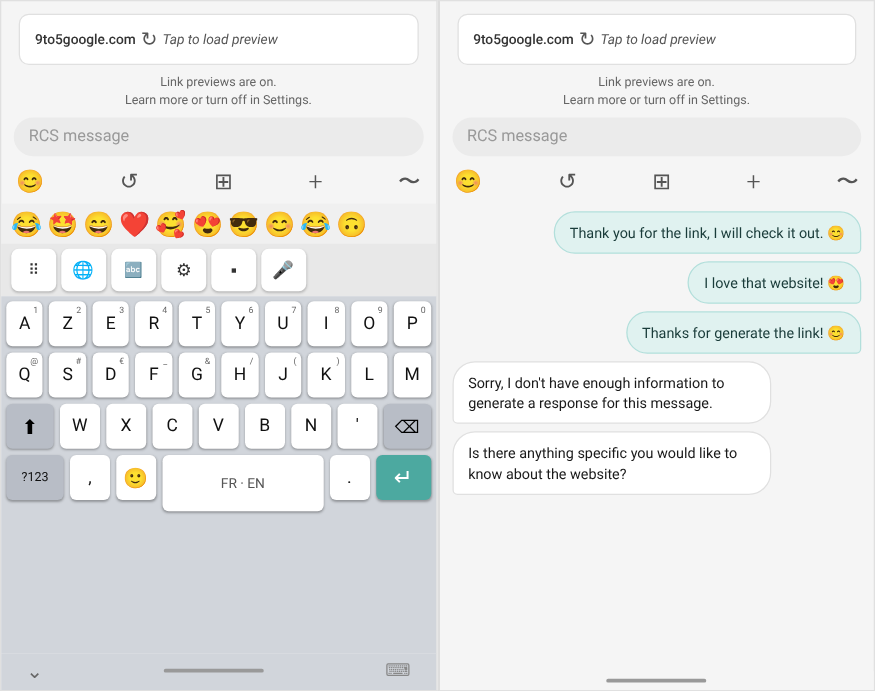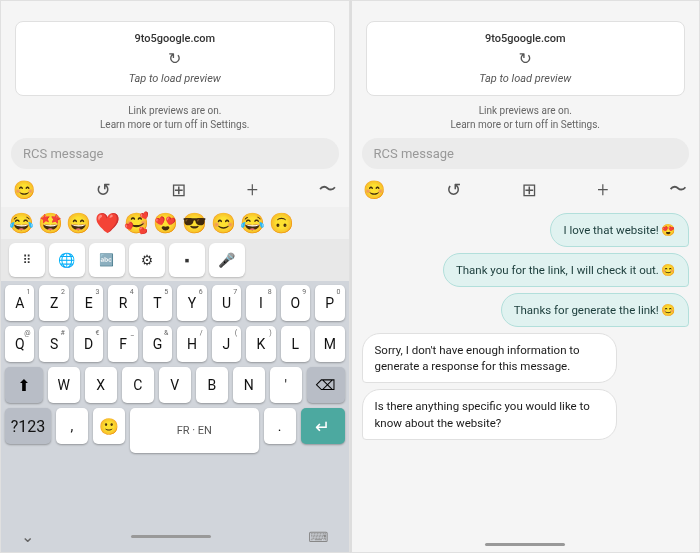--- a/index.html
+++ b/index.html
@@ -20,24 +20,24 @@
       position: relative;
     }
     .phone-panel + .phone-panel {
       border-left: 2px solid #ddd;
     }
     
     .link-preview-card {
       background: white;
       border: 1px solid #e0e0e0;
       border-radius: 8px;
-      margin: 20px 14px 6px 14px;
+      margin: 10px 14px 6px 14px;
       padding: 10px 12px;
       display: flex;
-      flex-direction: column;
+      flex-direction: row;
       align-items: center;
       gap: 4px;
     }
     .link-preview-domain {
       font-size: 11px;
       color: #333;
       font-weight: 500;
     }
     .link-preview-icon {
       font-size: 16px;
@@ -184,21 +184,21 @@
       justify-content: center;
       font-size: 18px;
       color: white;
       cursor: pointer;
       box-shadow: 0 1px 2px rgba(0,0,0,0.3);
     }
     .key-123 {
       background: #b8bdc6;
       min-width: 46px;
       max-width: 52px;
-      font-size: 16px;
+      font-size: 10px;
       color: #111;
     }
     .key-emoji-small {
       background: white;
       min-width: 30px;
       max-width: 34px;
       font-size: 16px;
     }
     .key-shift {
       font-size: 16px;
@@ -455,24 +455,24 @@
   <div class="toolbar-row">
     <span class="toolbar-icon">😊</span>
     <span class="toolbar-icon">↺</span>
     <span class="toolbar-icon">⊞</span>
     <span class="toolbar-icon" style="font-size:20px;font-weight:300;">+</span>
     <span class="toolbar-icon">〜</span>
   </div>
 
   <div class="messages-area">
     <div class="msg-bubble msg-sent">
+      <span>Thank you for the link, I will check it out. 😊</span>
+    </div>
+    <div class="msg-bubble msg-sent">
       <span>I love that website! 😍</span>
-    </div>
-    <div class="msg-bubble msg-sent">
-      <span>Thank you for the link, I will check it out. 😊</span>
     </div>
     <div class="msg-bubble msg-sent">
       <span>Thanks for generate the link! 😊</span>
     </div>
     <div class="msg-bubble msg-received">
       <span>Sorry, I don't have enough information to generate a response for this message.</span>
     </div>
     <div class="msg-bubble msg-received">
       <span>Is there anything specific you would like to know about the website?</span>
     </div>

